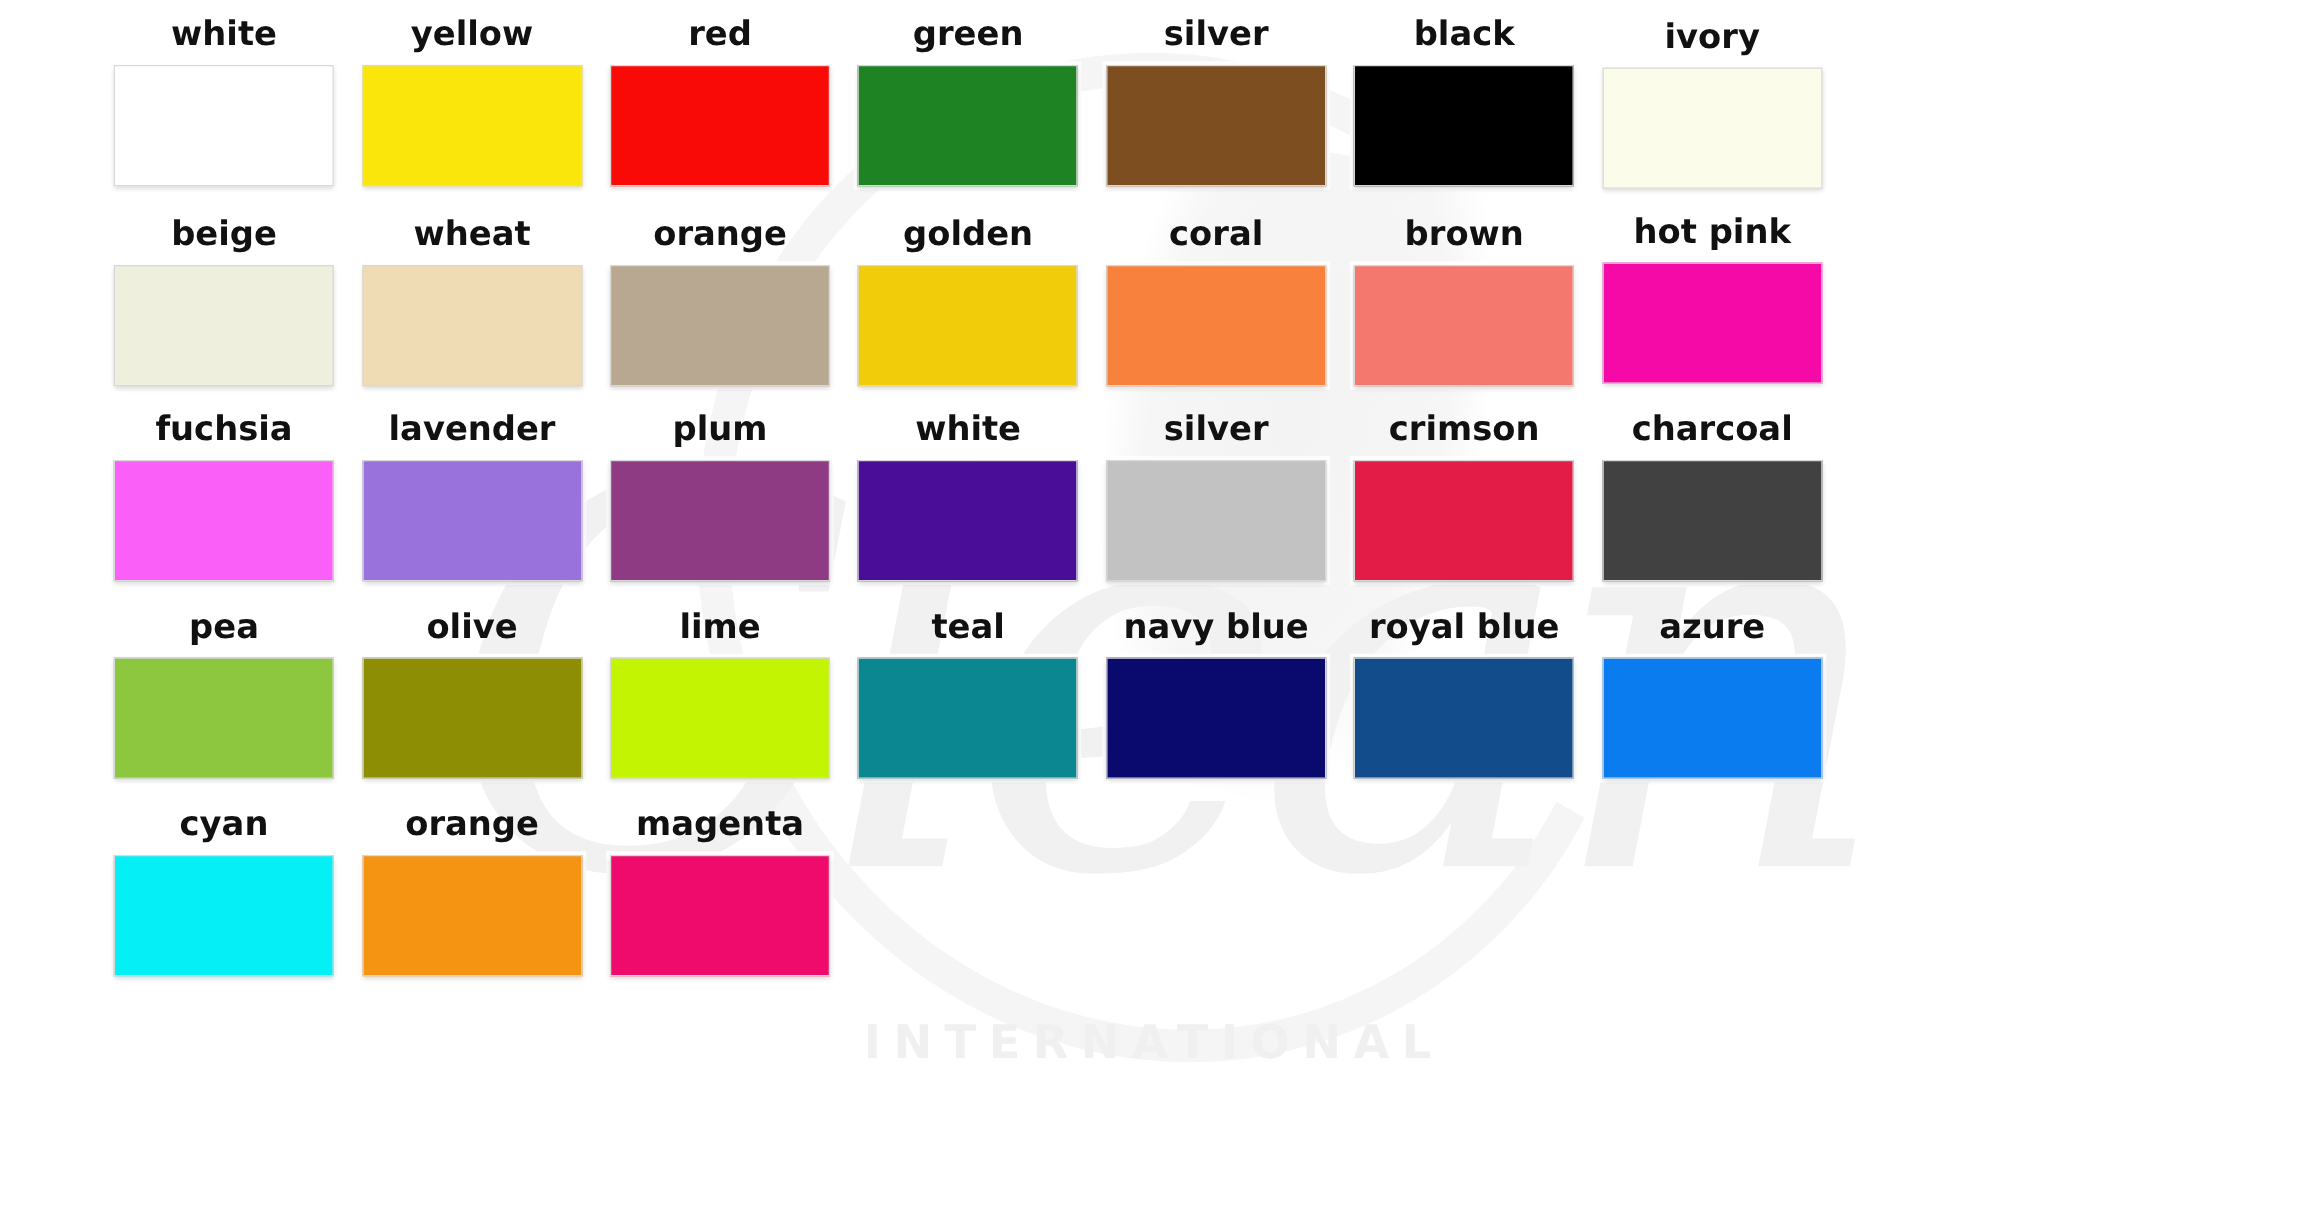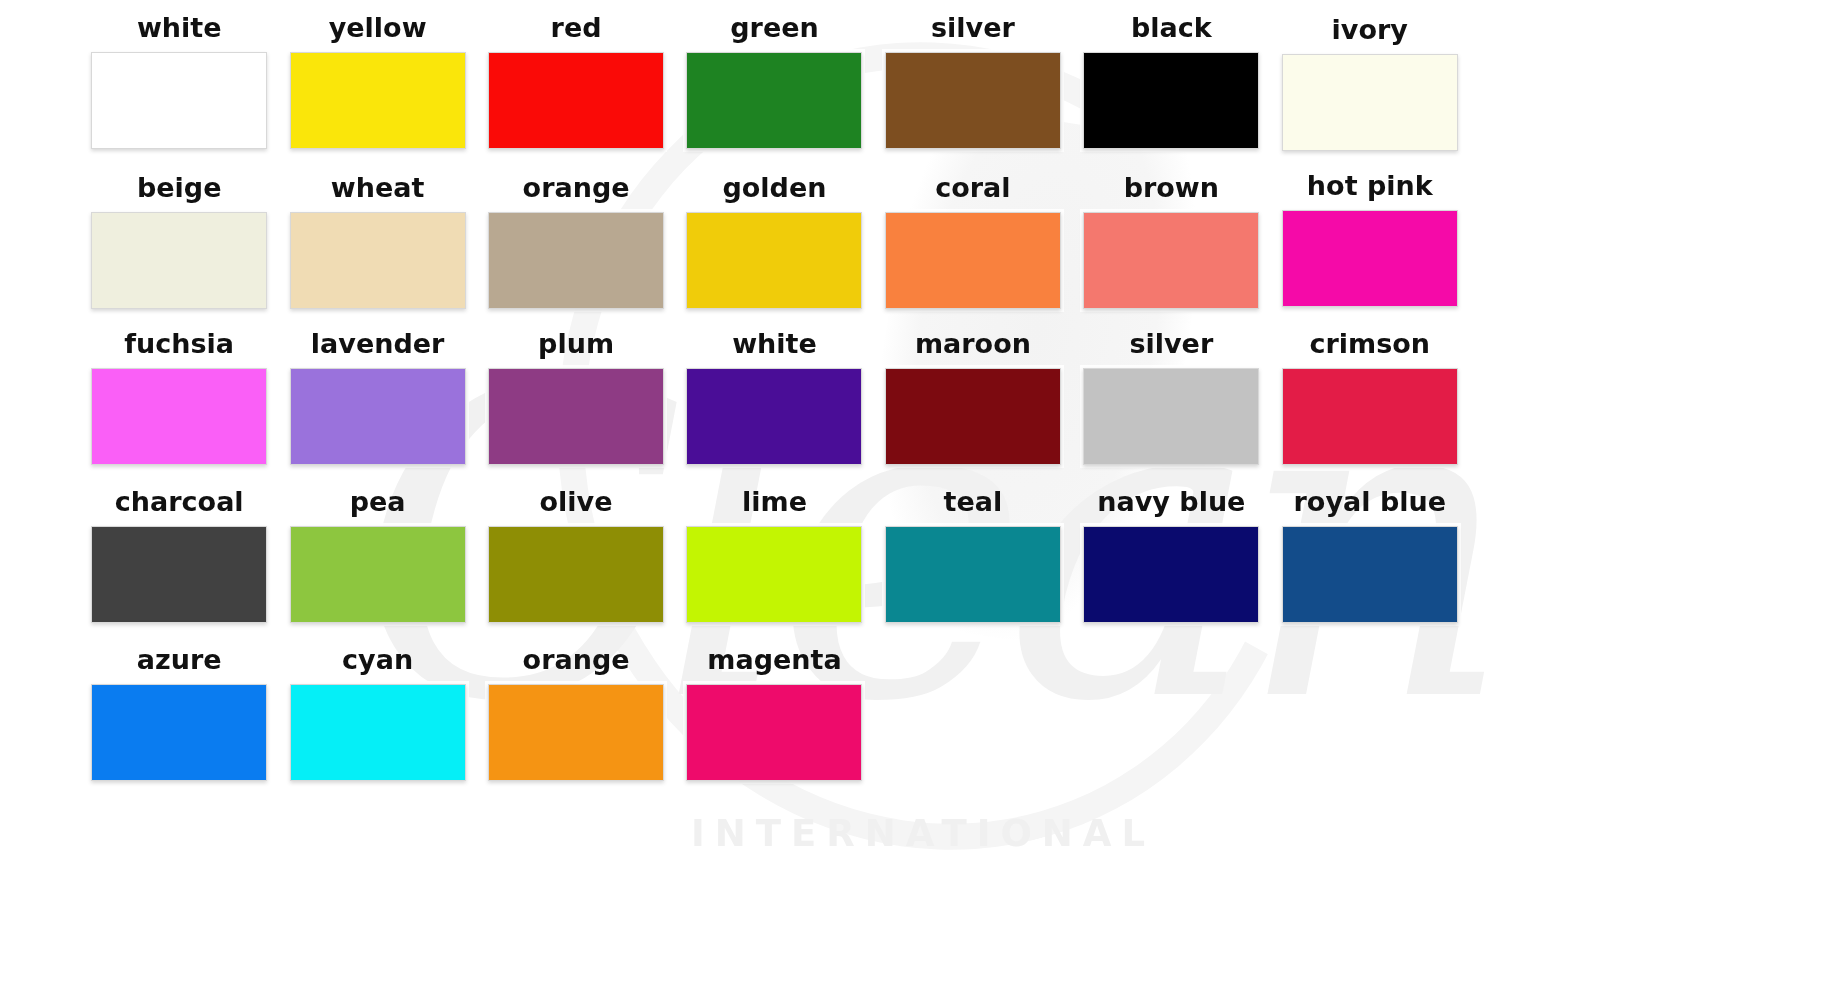--- a/index.html
+++ b/index.html
@@ -186,24 +186,20 @@
       <div class="swatch-chip" style="background-color: rgb(154, 114, 220);"></div>
     </div>
     <div class="swatch-cell row-3">
       <div class="swatch-label">plum</div>
       <div class="swatch-chip" style="background-color: rgb(142, 59, 132);"></div>
     </div>
     <div class="swatch-cell row-3">
       <div class="swatch-label">white</div>
       <div class="swatch-chip" style="background-color: rgb(74, 13, 151);"></div>
     </div>
-    <div class="swatch-cell row-3">
-      <div class="swatch-label">maroon</div>
-      <div class="swatch-chip" style="background-color: rgb(124, 10, 16);"></div>
-    </div>
     <div class="swatch-cell row-4">
       <div class="swatch-label">silver</div>
       <div class="swatch-chip" style="background-color: rgb(194, 194, 194);"></div>
     </div>
     <div class="swatch-cell row-3">
       <div class="swatch-label">crimson</div>
       <div class="swatch-chip" style="background-color: rgb(227, 28, 71);"></div>
     </div>
     <div class="swatch-cell row-4">
       <div class="swatch-label">charcoal</div>

